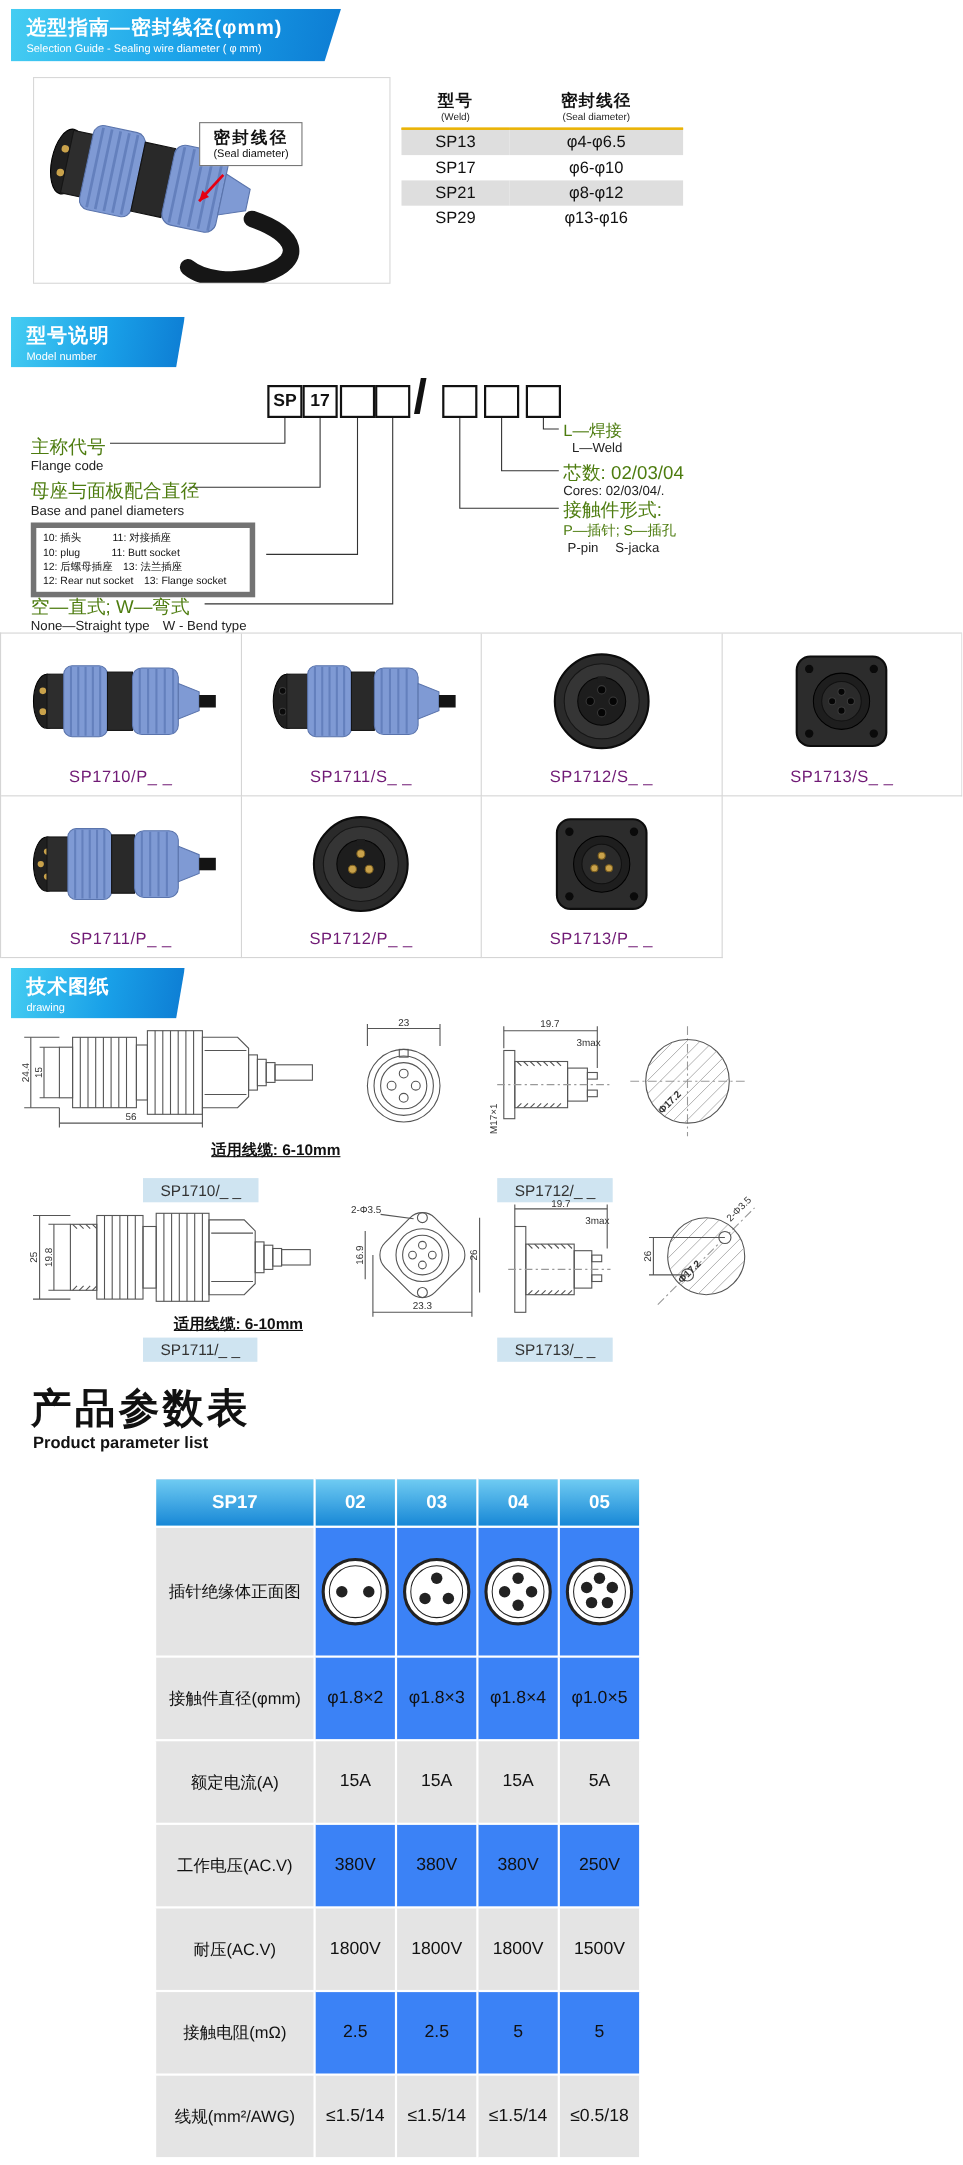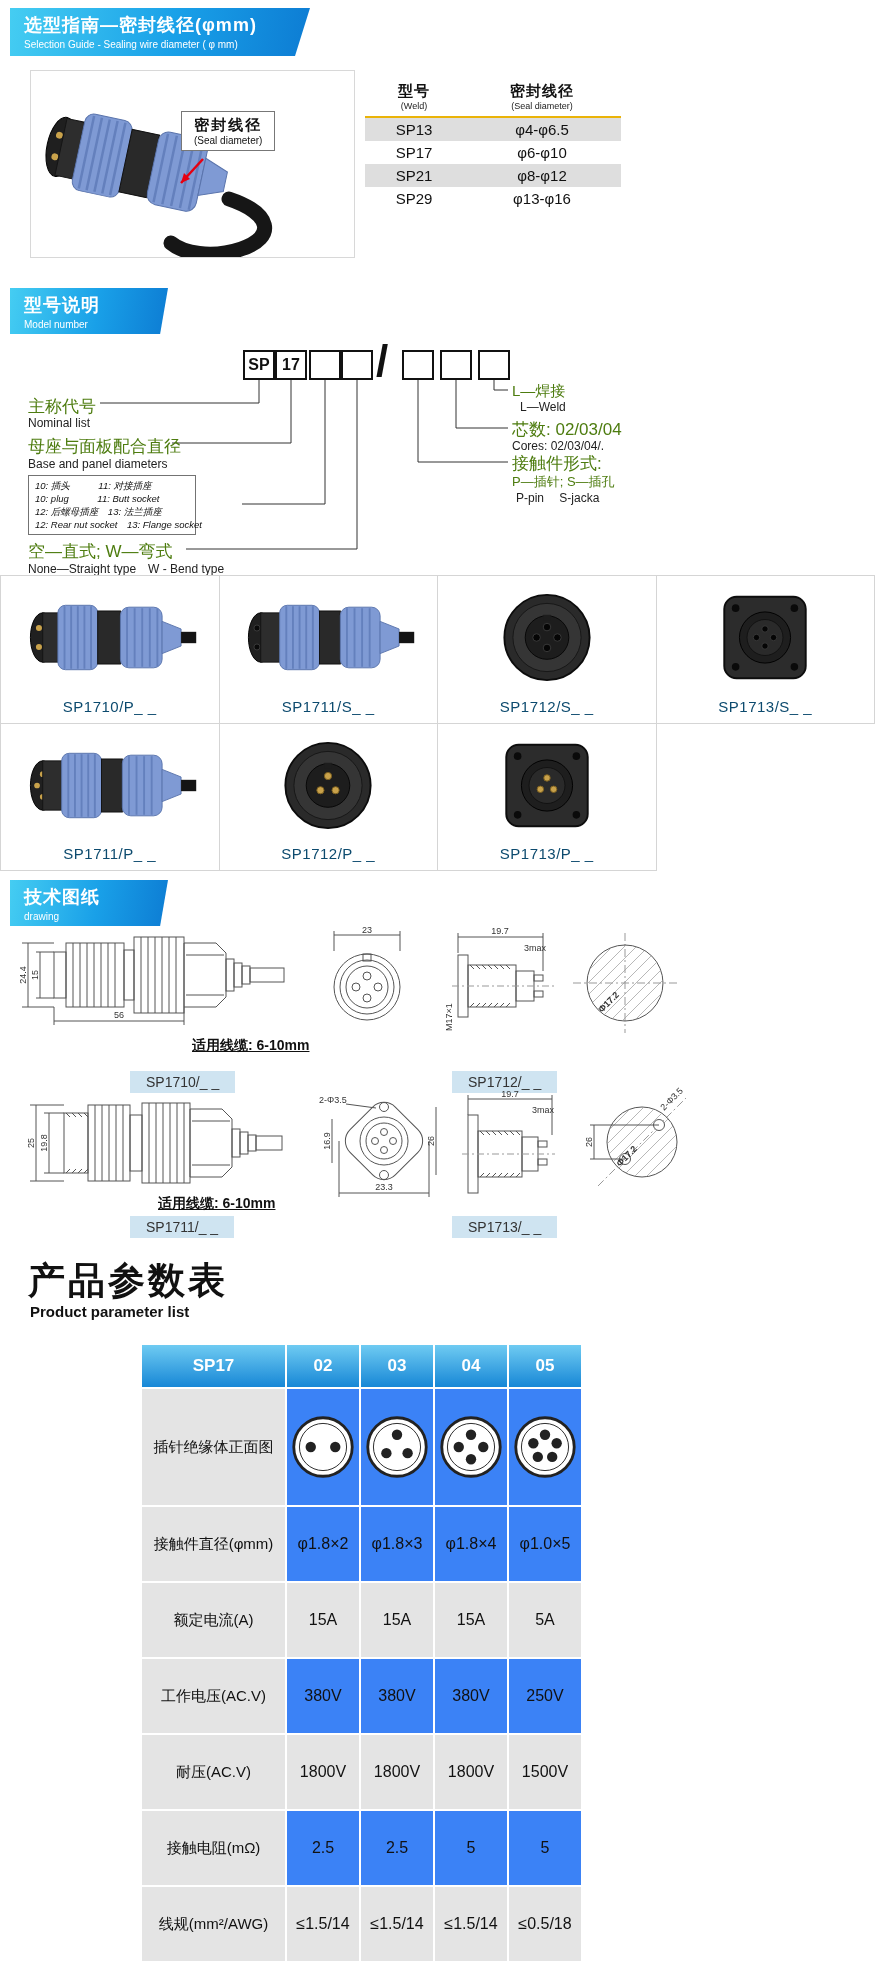--- a/index.html
+++ b/index.html
@@ -29,29 +29,29 @@
   .seal-table td { font-size:15px; padding:3px 4px; }
   .seal-table tr.alt { background:#dedede; }
 
   
   .model { position:absolute; left:0; top:340px; width:875px; height:235px; }
   .mlines { position:absolute; left:0; top:0; }
   .mbox { position:absolute; top:10px; width:32px; height:30px; border:2px solid #111; font-size:16px; font-weight:bold; display:flex; align-items:center; justify-content:center; background:#fff; }
   .slash { position:absolute; left:376px; top:-4px; font-size:44px; font-weight:bold; }
   .mlabel-cn { position:absolute; font-size:17px; color:#4d7c0f; white-space:nowrap; }
   .mlabel-en { position:absolute; font-size:12px; color:#222; white-space:nowrap; }
-  .opt-box { position:absolute; left:28px; top:135px; width:168px; border:1px solid #737373; padding:3px 6px; font-size:9.5px; line-height:13px; white-space:nowrap;font-style:italic; }
+  .opt-box { position:absolute; left:28px; top:135px; width:204px; border:5px solid #737373; padding:3px 6px; font-size:9.5px; line-height:13px; white-space:nowrap; }
 
   
   .pgrid { position:absolute; left:0; top:575px; width:875px; height:296px; display:grid;
     grid-template-columns:repeat(4,1fr); grid-template-rows:1fr 1fr;
     border-top:1px solid #d5d5d5; border-left:1px solid #d5d5d5; }
   .pcell { position:relative; border-right:1px solid #d5d5d5; border-bottom:1px solid #d5d5d5; display:flex; flex-direction:column; align-items:center; }
   .pcell svg { margin-top:14px; }
-  .plabel { position:absolute; bottom:8px; width:100%; text-align:center; font-size:15px; letter-spacing:0.5px; color:#0c4a6e; }
+  .plabel { position:absolute; bottom:8px; width:100%; text-align:center; font-size:15px; letter-spacing:0.5px; color:#701a75; }
 
   
   .draw { position:absolute; left:0; top:925px; width:875px; height:335px; }
   .dblock { position:absolute; }
   .draw svg text { font-size:9px; fill:#333; font-family:"Liberation Sans","DejaVu Sans",sans-serif; }
   .cable-note { position:absolute; font-size:14px; font-weight:bold; text-decoration:underline; white-space:nowrap; }
   .dlabel { position:absolute; background:#cfe4f1; color:#333; font-size:14px; padding:3px 16px; white-space:nowrap; }
 
   
   .pheading { position:absolute; left:28px; top:1256px; font-size:37px; font-weight:bold; letter-spacing:3px; }
@@ -156,21 +156,21 @@
     <div class="mbox" style="left:243px">SP</div>
     <div class="mbox" style="left:275px">17</div>
     <div class="mbox" style="left:309px"></div>
     <div class="mbox" style="left:341px"></div>
     <div class="slash">/</div>
     <div class="mbox" style="left:402px"></div>
     <div class="mbox" style="left:440px"></div>
     <div class="mbox" style="left:478px"></div>
 
     <div class="mlabel-cn" style="left:28px;top:55px">主称代号</div>
-    <div class="mlabel-en" style="left:28px;top:76px">Nominal list</div>
+    <div class="mlabel-en" style="left:28px;top:76px">Flange code</div>
     <div class="mlabel-cn" style="left:28px;top:95px">母座与面板配合直径</div>
     <div class="mlabel-en" style="left:28px;top:117px">Base and panel diameters</div>
     <div class="opt-box">
       <div>10: 插头　　　11: 对接插座</div>
       <div>10: plug　　　11: Butt socket</div>
       <div>12: 后螺母插座　13: 法兰插座</div>
       <div>12: Rear nut socket　13: Flange socket</div>
     </div>
     <div class="mlabel-cn" style="left:28px;top:200px">空—直式; W—弯式</div>
     <div class="mlabel-en" style="left:28px;top:221px">None—Straight type　W - Bend type</div>

